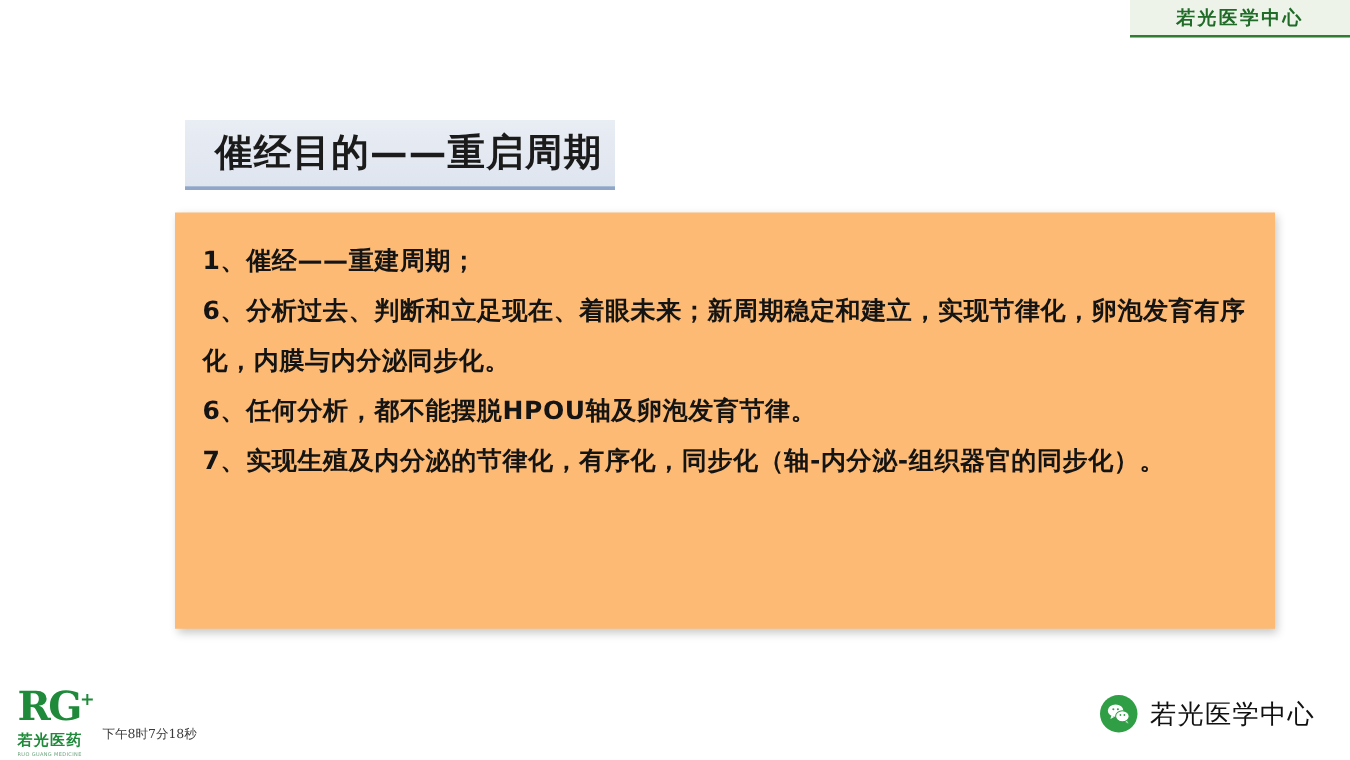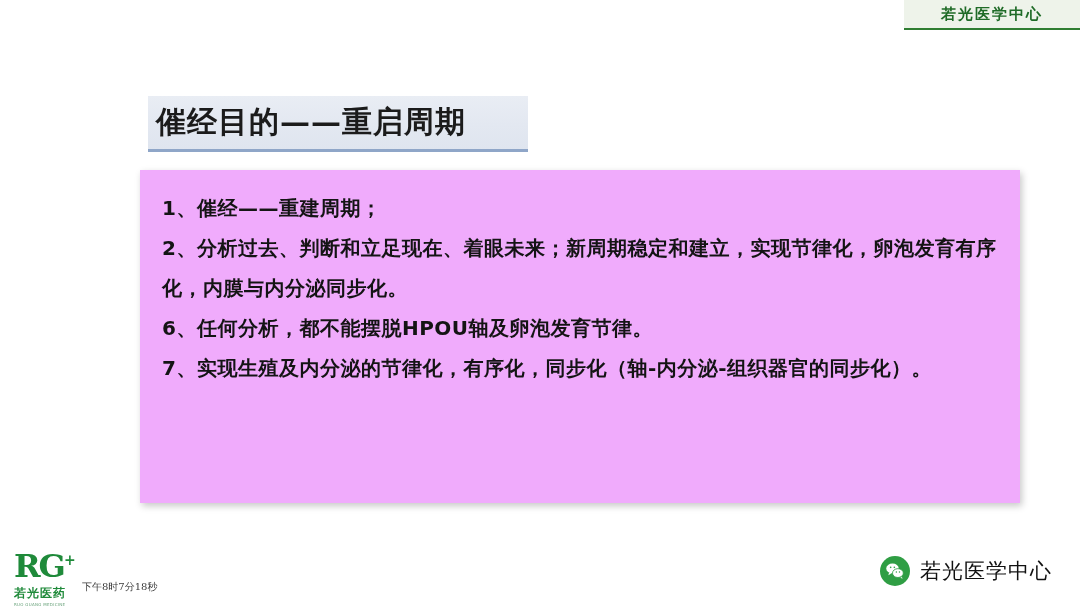--- a/index.html
+++ b/index.html
@@ -38,46 +38,46 @@
     letter-spacing: 2px;
     color: #1f6b27;
     font-weight: bold;
   }
 
   
   .title-wrap {
     position: absolute;
     left: 148px;
     top: 96px;
-    width: 380px;
+    width: 344px;
     height: 56px;
     background: linear-gradient(to bottom, #e9edf4 0%, #e3e8f1 55%, #dfe5ef 100%);
     border-bottom: 3px solid #8fa6c8;
     box-sizing: border-box;
     display: flex;
     align-items: center;
-    padding-left: 8px;
+    padding-left: 24px;
   }
   .title-wrap .title-text {
     font-family: "DejaVu Serif", "Liberation Serif", serif;
     font-size: 30px;
     font-weight: bold;
     color: #1b1b1b;
     letter-spacing: 1px;
     white-space: nowrap;
   }
 
   
   .content-box {
     position: absolute;
     left: 140px;
     top: 170px;
     width: 880px;
     height: 333px;
-    background: #f0abfc;
+    background: #fdba74;
     box-shadow: 2px 3px 7px rgba(0,0,0,0.22);
     box-sizing: border-box;
     padding: 18px 22px 10px 22px;
   }
   .content-line {
     font-family: "DejaVu Sans", "Liberation Sans", sans-serif;
     font-size: 20px;
     font-weight: bold;
     color: #141414;
     line-height: 40px;
@@ -165,21 +165,21 @@
   <div class="top-badge">
     <span class="txt">若光医学中心</span>
   </div>
 
   <div class="title-wrap">
     <span class="title-text">催经目的——重启周期</span>
   </div>
 
   <div class="content-box">
     <div class="content-line">1、催经——重建周期；</div>
-    <div class="content-line">2、分析过去、判断和立足现在、着眼未来；新周期稳定和建立，实现节律化，卵泡发育有序化，内膜与内分泌同步化。</div>
+    <div class="content-line">6、分析过去、判断和立足现在、着眼未来；新周期稳定和建立，实现节律化，卵泡发育有序化，内膜与内分泌同步化。</div>
     <div class="content-line">6、任何分析，都不能摆脱HPOU轴及卵泡发育节律。</div>
     <div class="content-line">7、实现生殖及内分泌的节律化，有序化，同步化（轴-内分泌-组织器官的同步化）。</div>
   </div>
 
   <div class="logo">
     <div class="rg">
       <span>RG</span><span class="plus">+</span>
     </div>
     <div class="cn">若光医药</div>
     <div class="en">RUO GUANG MEDICINE</div>

